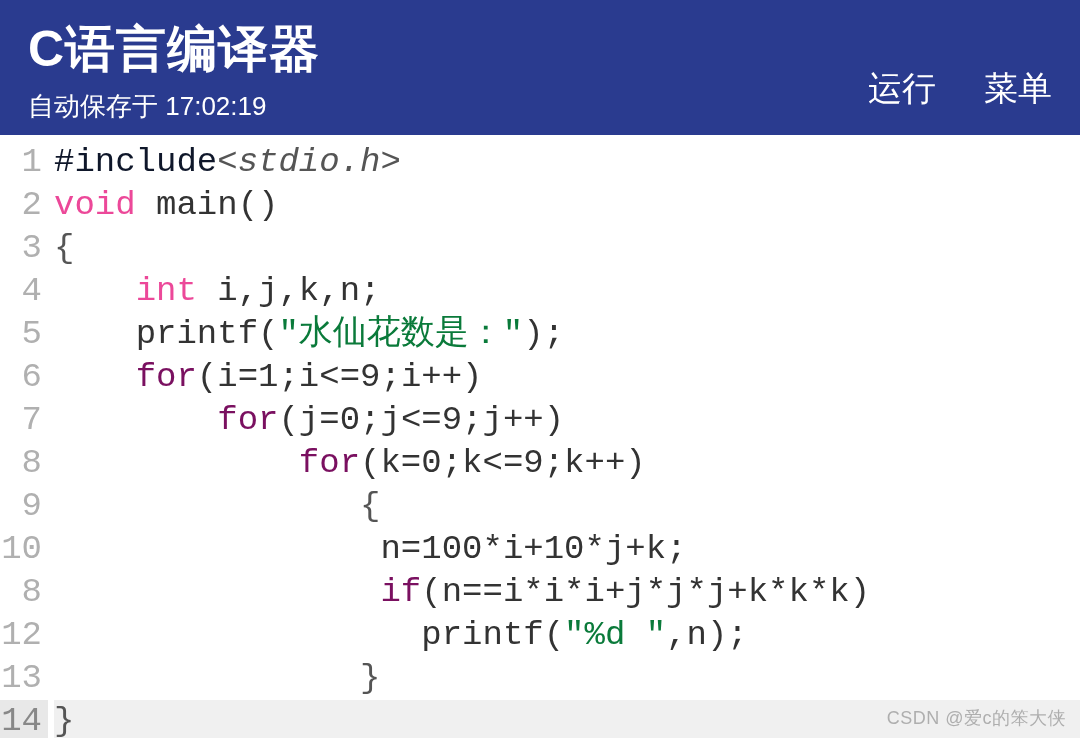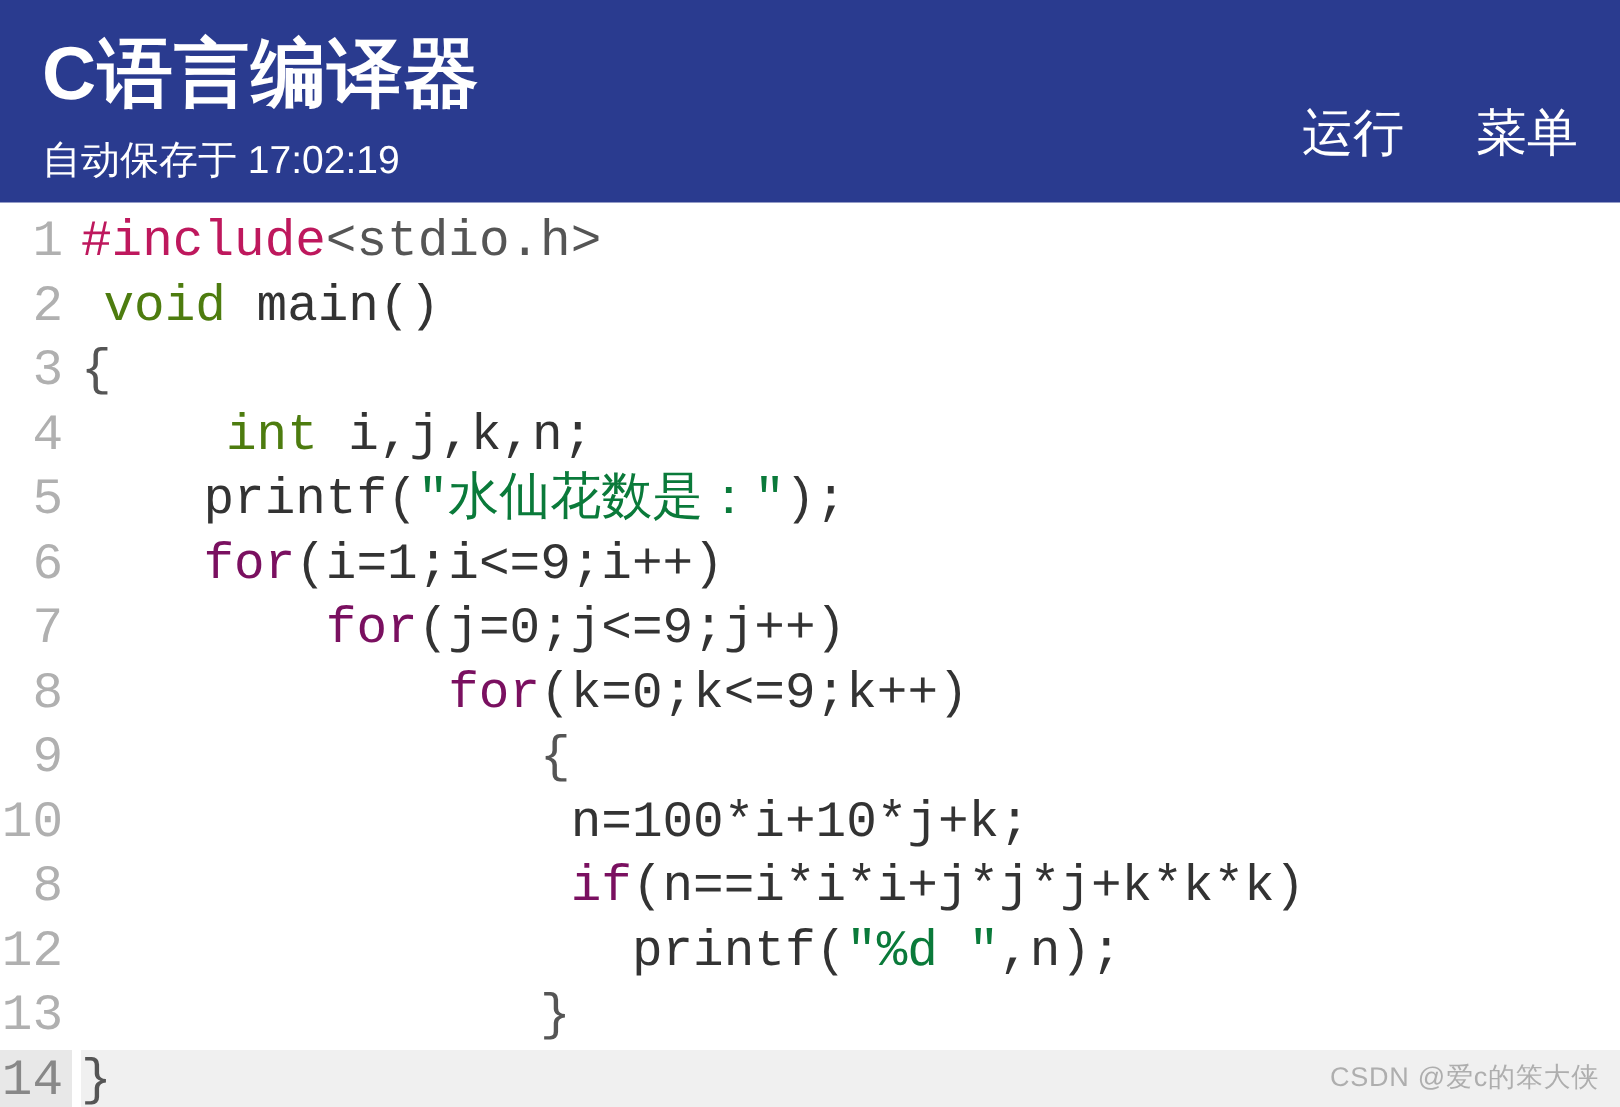--- a/index.html
+++ b/index.html
@@ -82,23 +82,23 @@
       padding-left: 6px;
       white-space: pre;
       color: #333333;
     }
     .code-line {
       height: 43px;
     }
     .code-line.current {
       background: #f0f0f0;
     }
-    .tk-preproc { color: #be185d; }
-    .tk-header  { color: #555555; }
-    .tk-keyword { color: #4d7c0f; margin-left: 15px; }
+    .tk-preproc { color: #0f172a; }
+    .tk-header  { color: #555555; font-style: italic; }
+    .tk-keyword { color: #ec4899; }
     .tk-type    { color: #7a1060; text-align: center; }
     .tk-string  { color: #0a7a3a; }
     .tk-ident   { color: #333333; text-align: right; }
     .tk-num     { color: #333333; }
     .tk-punc    { color: #555555; }
     .watermark {
       position: absolute;
       bottom: 8px;
       right: 14px;
       font-size: 18px;

